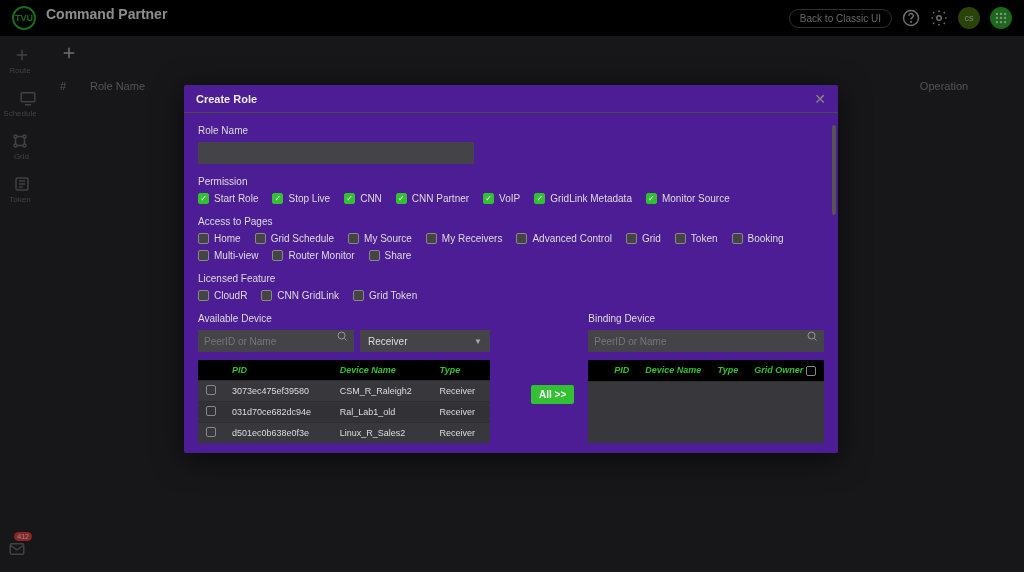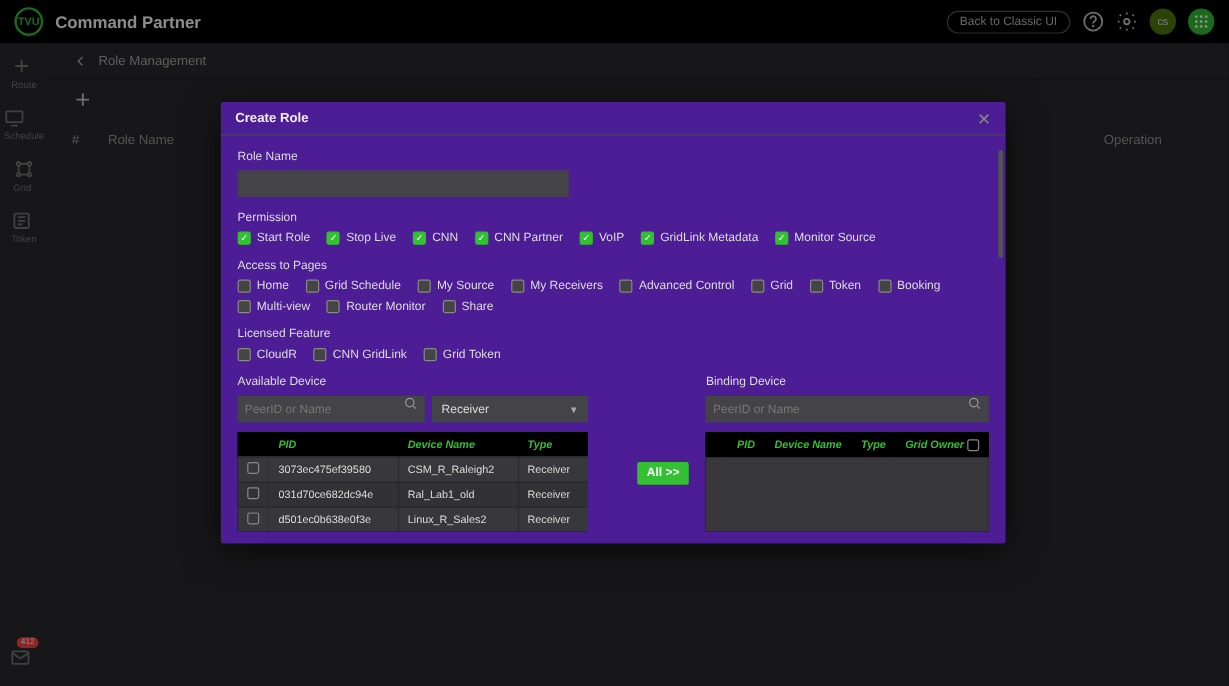--- a/index.html
+++ b/index.html
@@ -1,32 +1,32 @@
 <!DOCTYPE html>
 <html><head>
   <meta charset="utf-8">
   <style>
     * { margin: 0; padding: 0; box-sizing: border-box; font-family: -apple-system, BlinkMacSystemFont, "Segoe UI", Arial, sans-serif; }
     body { width: 1024px; height: 572px; background: #000; color: #e0e0e0; position: relative; overflow: hidden; }
 
     
     .top-header { height: 36px; background: #000; display: flex; align-items: center; padding: 0 12px; justify-content: space-between; }
-    .header-left { display: flex; align-items: center; gap: 10px; }
+    .header-left { display: flex; gap: 10px; }
     .logo { width: 24px; height: 24px; border: 2px solid #33c033; border-radius: 50%; display: flex; align-items: center; justify-content: center; color: #33c033; font-size: 9px; font-weight: bold; }
     .app-title { font-size: 14px; font-weight: 600; color: #fff; }
     .header-right { display: flex; align-items: center; gap: 10px; }
     .classic-btn { border: 1px solid #555; background: transparent; color: #bbb; border-radius: 12px; padding: 3px 10px; font-size: 10px; cursor: pointer; }
     .hdr-icon { width: 18px; height: 18px; color: #ccc; cursor: pointer; }
     .avatar { width: 22px; height: 22px; border-radius: 50%; display: flex; align-items: center; justify-content: center; font-size: 9px; cursor: pointer; }
     .avatar-purple { background: #4d7c0f; }
     .avatar-grid { background: #33c033; }
 
     
     .sidebar { position: absolute; left: 0; top: 36px; bottom: 0; width: 40px; background: #2a2a2e; display: flex; flex-direction: column; align-items: center; padding-top: 10px; gap: 14px; color: #777; }
-    .side-item { display: flex; flex-direction: column; align-items: flex-start; gap: 2px; cursor: pointer; font-size: 8px; }
+    .side-item { display: flex; flex-direction: column; align-items: flex-end; gap: 2px; cursor: pointer; font-size: 8px; }
     .side-icon { width: 18px; height: 18px; }
     .notif-bottom { position: absolute; bottom: 10px; left: 8px; }
     .notif-badge { position: absolute; top: -8px; right: -6px; background: #ff4444; color: #fff; font-size: 7px; padding: 1px 3px; border-radius: 6px; }
 
     
     .main { position: absolute; left: 40px; top: 36px; right: 0; bottom: 0; background: #2a2a2e; }
     .breadcrumb-bar { height: 30px; display: flex; align-items: center; padding: 0 20px; gap: 8px; color: #aaa; font-size: 11px; border-bottom: 1px solid #1e1e22; }
     .chev-left { width: 14px; height: 14px; }
     .add-row { padding: 8px 20px; }
     .add-icon { width: 18px; height: 18px; color: #ccc; cursor: pointer; }
@@ -154,26 +154,20 @@
   <div class="notif-bottom" style="position:absolute;">
     <svg width="18" height="18" viewBox="0 0 24 24" fill="none" stroke="#777" stroke-width="2">
         <rect x="3" y="5" width="18" height="14" rx="2"></rect>
         <path d="M3 7l9 6 9-6"></path>
       </svg>
     <span class="notif-badge">412</span>
   </div>
 </div>
 
 <div class="main">
-  <div class="breadcrumb-bar">
-    <svg class="chev-left" viewBox="0 0 24 24" fill="none" stroke="currentColor" stroke-width="2">
-        <path d="M15 18l-6-6 6-6"></path>
-      </svg>
-    <span>Role Management</span>
-  </div>
   <div class="add-row">
     <svg class="add-icon" viewBox="0 0 24 24" fill="none" stroke="currentColor" stroke-width="2">
         <path d="M12 5v14m-7-7h14"></path>
       </svg>
   </div>
   <div class="table-header">
     <div class="th-num">#</div>
     <div class="th-name">Role Name</div>
     <div class="th-op">Operation</div>
   </div>

